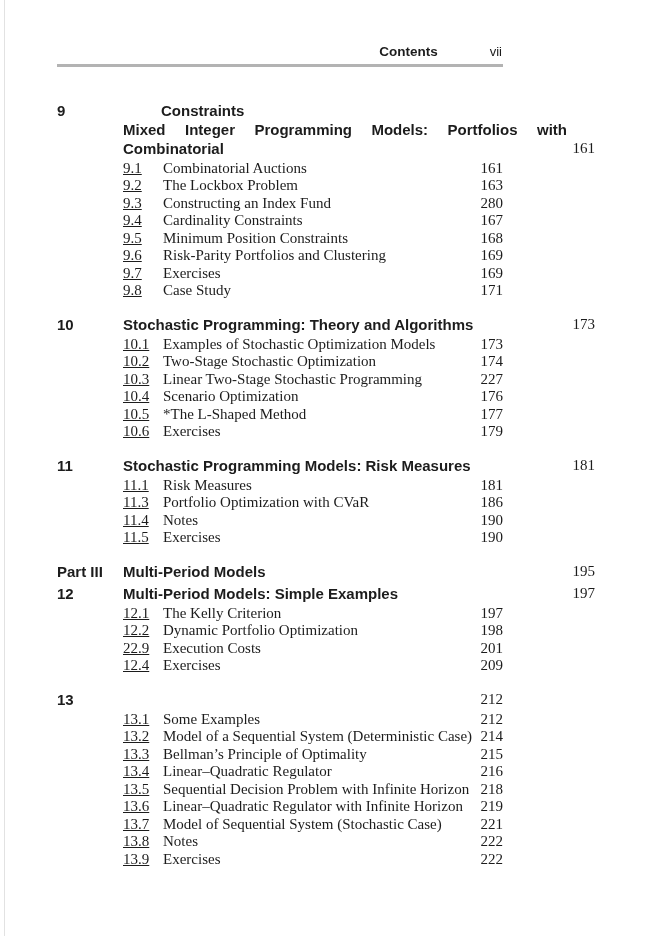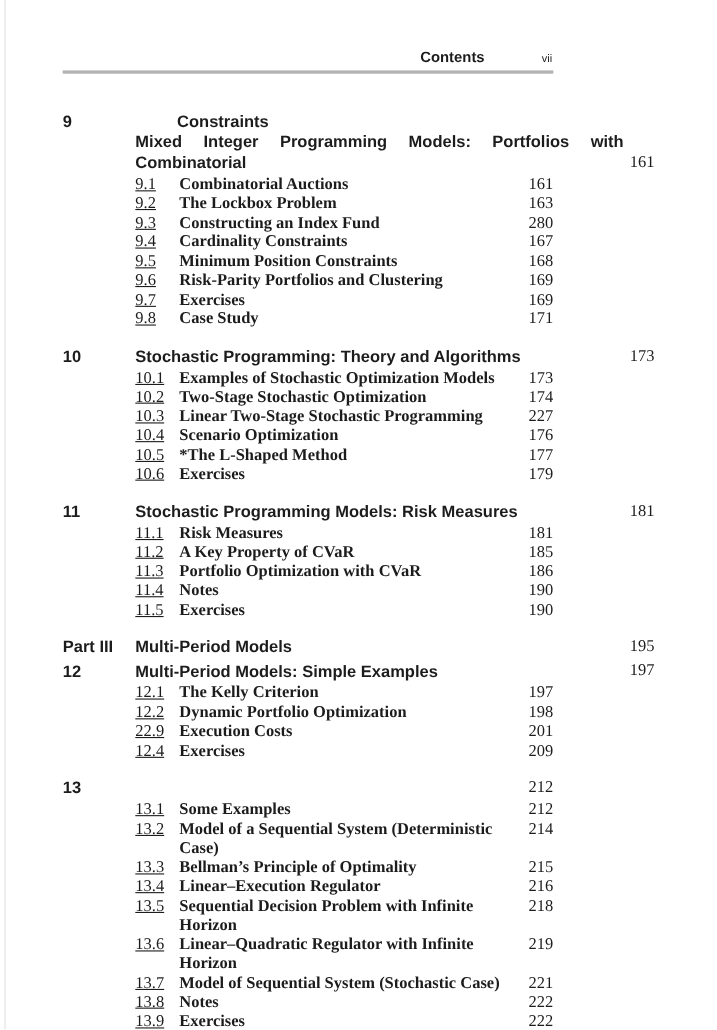--- a/index.html
+++ b/index.html
@@ -5,42 +5,42 @@
   html,body{margin:0;padding:0;}
   body{
     width:652px;height:936px;background:#ffffff;position:relative;
     font-family:"Liberation Serif",serif;color:#1c1c1c;overflow:hidden;
   }
   .edge-line{position:absolute;left:4px;top:0;height:936px;width:1px;background:#e2e2e2;}
   .page{padding:44px 57px 0 57px;box-sizing:border-box;width:560px;}
   .pagehead{display:flex;justify-content:flex-end;align-items:baseline;
     font-family:"Liberation Sans",sans-serif;}
   .pagehead .ph-title{font-weight:bold;font-size:13.5px;margin-right:52px;}
-  .pagehead .ph-folio{font-size:10px;margin-right:1px;}
+  .pagehead .ph-folio{font-size:13px;margin-right:1px;}
   .head-rule{height:2.5px;background:#b3b3b3;margin-top:5px;}
   .toc{margin-top:34px;}
   .toc-block{margin-bottom:15px;}
   .toc-block.part{margin-top:15px;margin-bottom:3px;}
   .row{display:flex;align-items:flex-start;}
   .head-row{margin-bottom:2px;}
   .col-num{width:66px;flex:none;font-family:"Liberation Sans",sans-serif;
     font-weight:bold;font-size:15px;line-height:19px;}
   .head-row .col-title{width:444px;flex:none;font-family:"Liberation Sans",sans-serif;
     font-weight:bold;font-size:15px;line-height:19px;}
   .tline{display:block;}
   .tline.just{text-align:justify;text-align-last:justify;}
   .tline.cont{padding-left:38px;}
   .col-page{width:28px;flex:none;margin-left:auto;text-align:right;
     font-family:"Liberation Serif",serif;font-weight:normal;
     font-size:15px;line-height:17.5px;}
   .head-row .col-page{line-height:19px;align-self:flex-end;}
   .entry-row{font-size:15px;line-height:17.5px;}
   .entry-row .col-indent{width:66px;flex:none;}
   .entry-row .col-secnum{width:40px;flex:none;text-decoration:underline;}
-  .entry-row .col-title{flex:1;min-width:0;font-weight:bold;}
+  .entry-row .col-title{flex:1;min-width:0;}
 </style>
 </head>
 <body>
 
 <div class="edge-line"></div>
 
 <div class="page">
   <div class="pagehead">
     <span class="ph-title">Contents</span>
     <span class="ph-folio">vii</span>
@@ -160,26 +160,20 @@
           <span class="col-page">181</span>
         </div>
         <div class="row entry-row">
           <span class="col-indent"></span>
           <span class="col-secnum">11.1</span>
           <span class="col-title">Risk Measures</span>
           <span class="col-page">181</span>
         </div>
         <div class="row entry-row">
           <span class="col-indent"></span>
-          <span class="col-secnum">11.2</span>
-          <span class="col-title">A Key Property of CVaR</span>
-          <span class="col-page">185</span>
-        </div>
-        <div class="row entry-row">
-          <span class="col-indent"></span>
           <span class="col-secnum">11.3</span>
           <span class="col-title">Portfolio Optimization with CVaR</span>
           <span class="col-page">186</span>
         </div>
         <div class="row entry-row">
           <span class="col-indent"></span>
           <span class="col-secnum">11.4</span>
           <span class="col-title">Notes</span>
           <span class="col-page">190</span>
         </div>
@@ -251,21 +245,21 @@
         </div>
         <div class="row entry-row">
           <span class="col-indent"></span>
           <span class="col-secnum">13.3</span>
           <span class="col-title">Bellman’s Principle of Optimality</span>
           <span class="col-page">215</span>
         </div>
         <div class="row entry-row">
           <span class="col-indent"></span>
           <span class="col-secnum">13.4</span>
-          <span class="col-title">Linear–Execution Regulator</span>
+          <span class="col-title">Linear–Quadratic Regulator</span>
           <span class="col-page">216</span>
         </div>
         <div class="row entry-row">
           <span class="col-indent"></span>
           <span class="col-secnum">13.5</span>
           <span class="col-title">Sequential Decision Problem with Infinite Horizon</span>
           <span class="col-page">218</span>
         </div>
         <div class="row entry-row">
           <span class="col-indent"></span>

